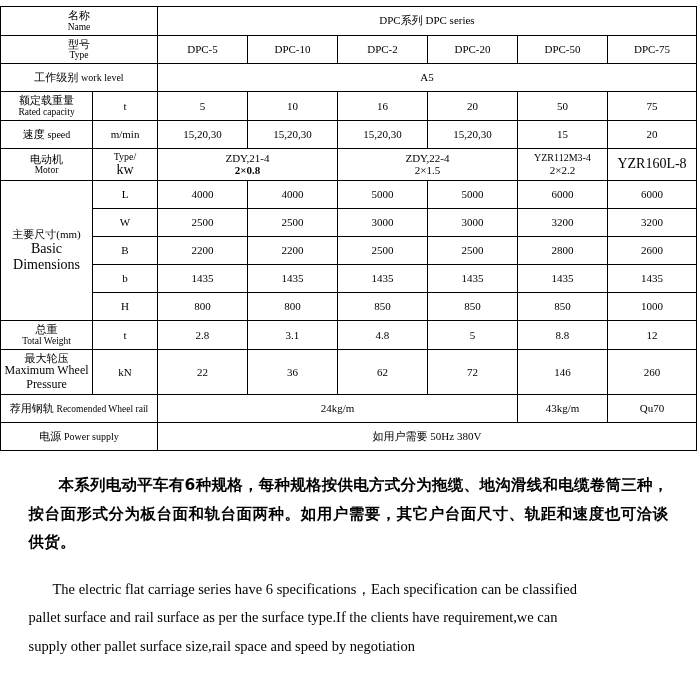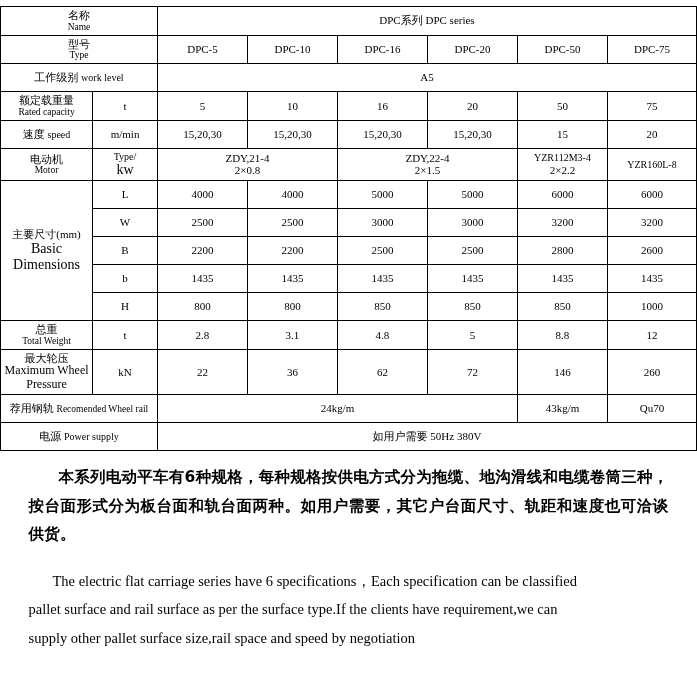--- a/index.html
+++ b/index.html
@@ -31,21 +31,21 @@
   td.lbl .en{display:block;font-size:9.5px;}
   td.unit{font-size:10.5px;}
   .two-line{line-height:1.1;}
 
   .para{
     width:640px;
     margin:0 auto;
     font-size:15px;
   }
   .cn-para{
-    margin-top:12px;
+    margin-top:20px;
     font-family:"DejaVu Sans", sans-serif;
     font-weight:bold;
     font-size:15.5px;
     line-height:1.85;
     letter-spacing:0.2px;
     text-align:justify;
     text-indent:30px;
   }
   .en-para{
     margin-top:18px;
@@ -84,21 +84,21 @@
         <td colspan="6">DPC系列 DPC series</td>
       </tr>
 
       <tr>
         <td class="lbl" colspan="2">
           <span class="cn">型号</span>
           <span class="en">Type</span>
         </td>
         <td>DPC-5</td>
         <td>DPC-10</td>
-        <td>DPC-16</td>
+        <td>DPC-2</td>
         <td>DPC-20</td>
         <td>DPC-50</td>
         <td>DPC-75</td>
       </tr>
 
       <tr>
         <td class="lbl" colspan="2">
           <span class="cn" style="display:inline">工作级别</span>
           <span class="en" style="display:inline;font-size:10px;">work level</span>
         </td>
@@ -137,32 +137,32 @@
         <td class="lbl">
           <span class="cn">电动机</span>
           <span class="en">Motor</span>
         </td>
         <td class="unit two-line">
           <span style="display:block;font-size:10px;">Type/</span>
           <span style="display:block;font-size:14px;">kw</span>
         </td>
         <td colspan="2" class="two-line">
           <span style="display:block;">ZDY,21-4</span>
-          <span style="display:block;">2×0.8</span>
+          <span style="display:block;font-weight:bold;">2×0.8</span>
         </td>
         <td colspan="2" class="two-line">
           <span style="display:block;">ZDY,22-4</span>
           <span style="display:block;">2×1.5</span>
         </td>
         <td class="two-line">
           <span style="display:block;font-size:10px;">YZR112M3-4</span>
           <span style="display:block;">2×2.2</span>
         </td>
         <td>
-          <span style="font-size:10px;">YZR160L-8</span>
+          <span style="font-size:14px;">YZR160L-8</span>
         </td>
       </tr>
 
       <tr>
         <td class="lbl" rowspan="5">
           <span class="cn">主要尺寸(mm)</span>
           <span class="en" style="font-size:14px;">Basic Dimensions</span>
         </td>
         <td class="unit">L</td>
         <td>4000</td>

